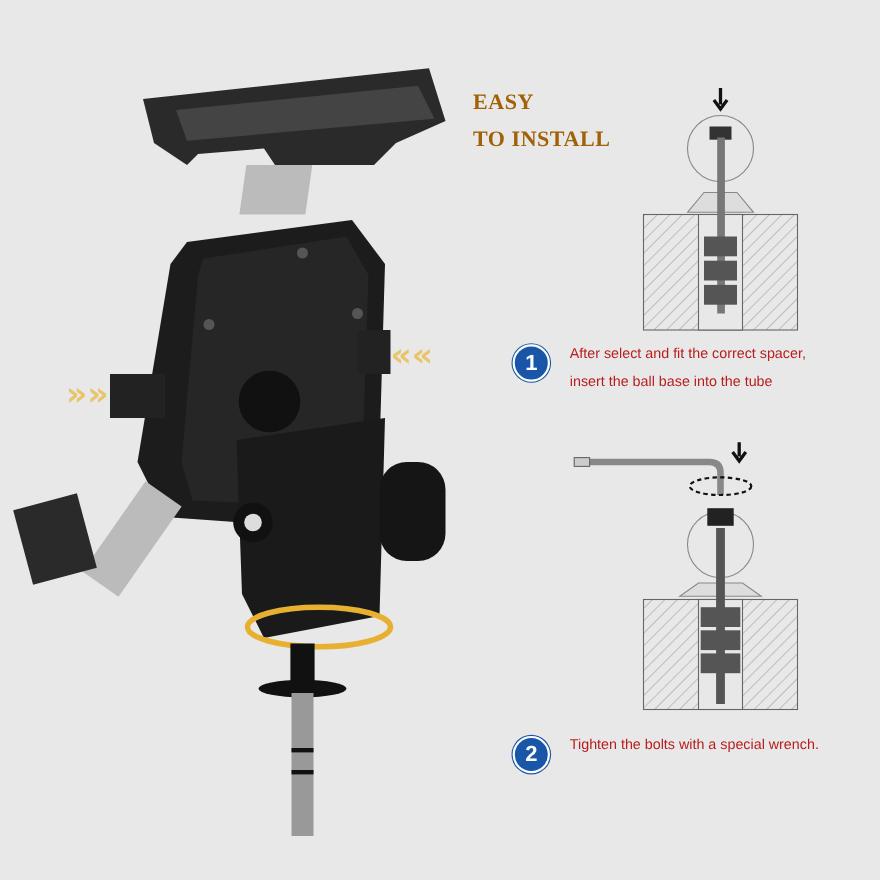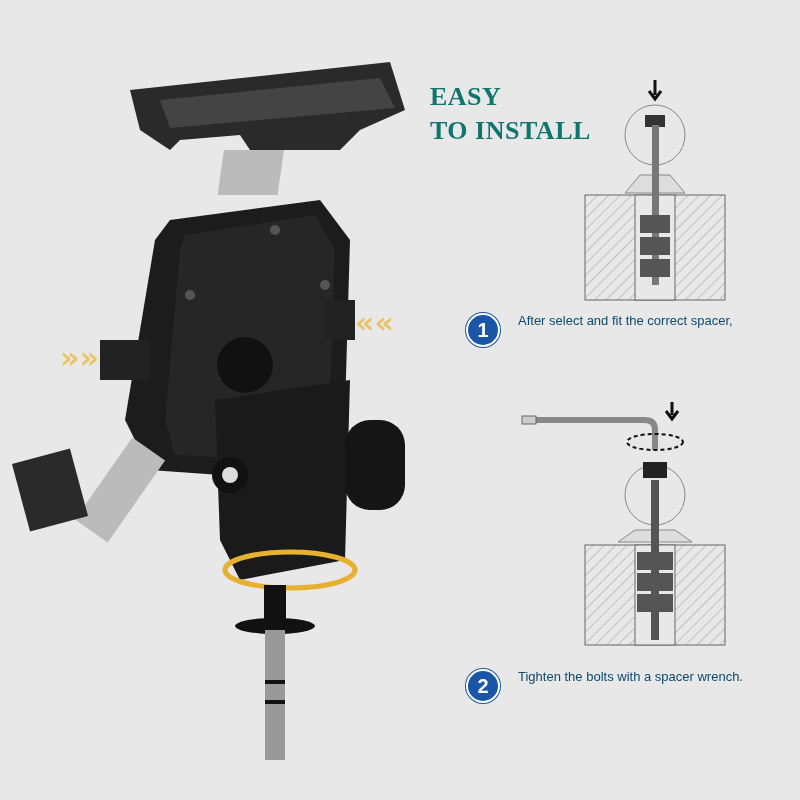--- a/index.html
+++ b/index.html
@@ -1,21 +1,21 @@
 <!DOCTYPE html>
 <html><head>
 <meta charset="utf-8">
 <style>
   html,body{margin:0;padding:0;}
   body{width:800px;height:800px;background:#e8e8e8;position:relative;overflow:hidden;font-family:"Liberation Sans",sans-serif;}
-  .title{position:absolute;left:430px;font-family:"Liberation Serif",serif;font-weight:bold;color:#0f766e;font-size:26px;letter-spacing:0.5px;}
+  .title{position:absolute;left:430px;font-family:"Liberation Serif",serif;font-weight:bold;color:#a16207;font-size:20px;letter-spacing:0.5px;}
   #t1{top:82px;} #t2{top:116px;}
   .step{position:absolute;left:466px;display:flex;align-items:flex-start;}
   .badge{width:30px;height:30px;border-radius:50%;background:#1a56a8;color:#fff;font-weight:bold;font-size:20px;display:flex;align-items:center;justify-content:center;border:2px solid #fff;box-shadow:0 0 0 1px #1a56a8;margin-top:5px;}
-  .stxt{margin-left:18px;font-size:13px;color:#0c4a6e;line-height:26px;}
+  .stxt{margin-left:18px;font-size:13px;color:#b91c1c;line-height:26px;}
   #s1{top:308px;} #s2{top:664px;}
   svg{position:absolute;}
 </style>
 </head>
 <body>
 
 <svg width="440" height="800" style="left:0;top:0;">
 
   <path d="M130 90 L390 62 L405 110 L360 130 L340 150 L250 150 L240 135 L180 140 L170 150 L140 130 Z" fill="#2a2a2a"></path>
   <path d="M160 100 L380 78 L395 108 L170 128 Z" fill="#444"></path>
@@ -84,21 +84,22 @@
   <rect x="141" y="90" width="8" height="160" fill="#555"></rect>
   <rect x="127" y="162" width="36" height="18" fill="#555"></rect>
   <rect x="127" y="183" width="36" height="18" fill="#555"></rect>
   <rect x="127" y="204" width="36" height="18" fill="#555"></rect>
 </svg>
 
 <div class="step" id="s1">
   <div class="badge">1</div>
   <div class="stxt">
     <div>After select and fit the correct spacer,</div>
+    <div>insert the ball base into the tube</div>
   </div>
 </div>
 
 <div class="step" id="s2">
   <div class="badge">2</div>
   <div class="stxt">
-    <div>Tighten the bolts with a spacer wrench.</div>
+    <div>Tighten the bolts with a special wrench.</div>
   </div>
 </div>
 
 </body></html>

